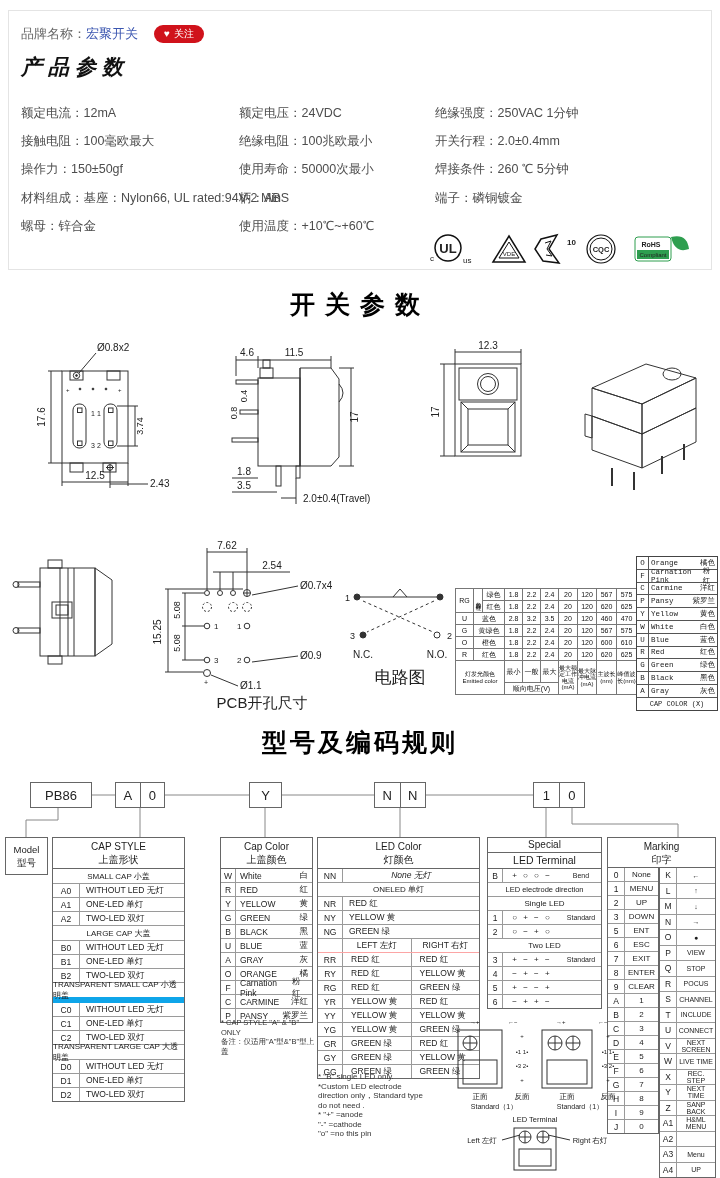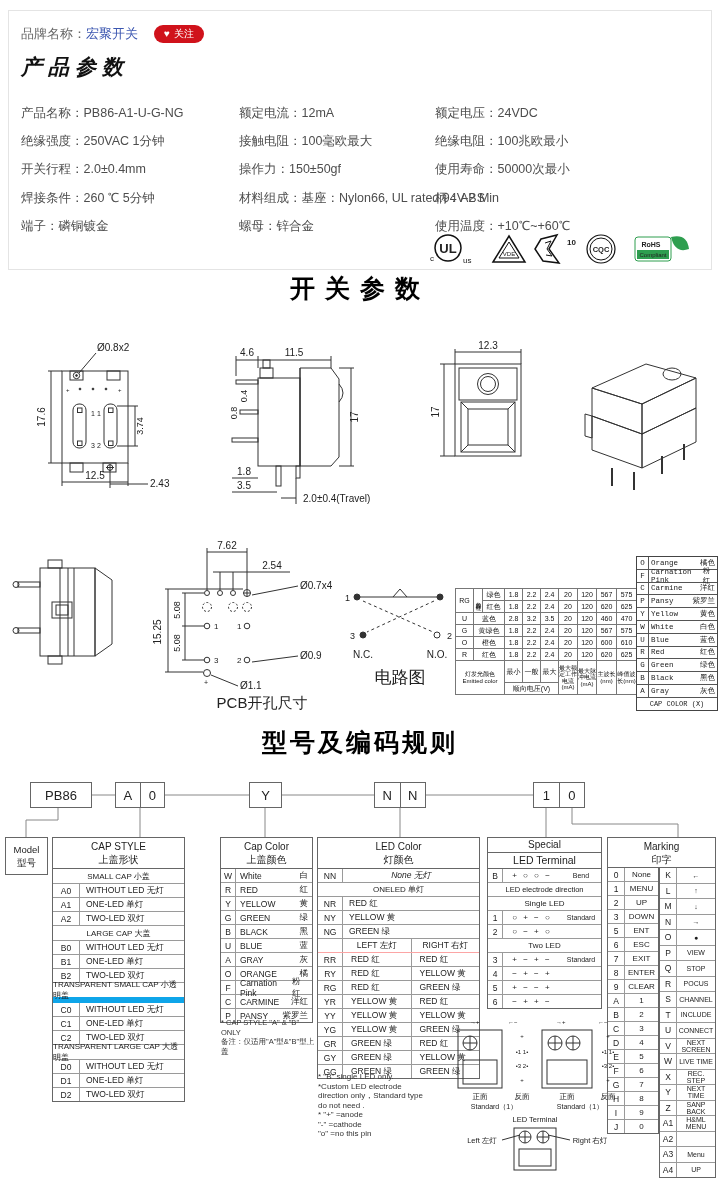--- a/index.html
+++ b/index.html
@@ -7,21 +7,21 @@
   .card{position:absolute;left:8px;top:10px;width:702px;height:258px;border:1px solid #e4e4e4;background:#fff;}
   .brand-row{position:absolute;left:12px;top:14px;display:flex;align-items:center;font-size:13px;color:#666;}
   .brand-name{color:#3b56b0;text-decoration:none;cursor:pointer;}
   .follow-btn{margin-left:16px;background:#d0121b;color:#fff;border:none;border-radius:10px;height:18px;padding:0 10px;font-size:10px;display:flex;align-items:center;gap:4px;cursor:pointer;font-family:"Liberation Sans",sans-serif;}
   .follow-btn .heart{font-size:10px;line-height:1;}
   .prod-title{position:absolute;left:12px;top:42px;margin:0;font-family:"DejaVu Serif",serif;font-style:italic;font-weight:bold;font-size:21px;letter-spacing:6px;color:#111;}
   .spec-grid{position:absolute;left:12px;top:88px;width:678px;display:grid;grid-template-columns:218px 196px 1fr;}
   .spec-item{height:28.3px;display:flex;align-items:center;font-size:12.5px;color:#4d4d4d;white-space:nowrap;}
   .certs{position:absolute;left:412px;top:218px;}
   .sec-title{position:absolute;left:0;width:720px;text-align:center;margin:0;font-size:25px;font-weight:bold;color:#000;}
-  #switch-title{top:272px;letter-spacing:10px;}
+  #switch-title{top:288px;letter-spacing:10px;}
   #coding-title{top:726px;letter-spacing:3px;}
   svg text{font-family:"Liberation Sans",sans-serif;fill:#222;}
   .draw{position:absolute;left:0;}
   
   .fbox{position:absolute;top:782px;height:26px;border:1px solid #666;display:flex;align-items:center;justify-content:center;font-size:13px;background:#fff;box-sizing:border-box;}
   .fcell{width:25px;height:100%;display:flex;align-items:center;justify-content:center;}
   .fcell + .fcell{border-left:1px solid #666;}
   
   .t{position:absolute;background:#fff;border:1px solid #666;color:#1c1c1c;box-sizing:border-box;}
   .t .hd{border-bottom:1px solid #666;text-align:center;font-size:10px;line-height:13px;padding:2px 0;}
@@ -65,21 +65,20 @@
     <div class="brand-row">
       <span>品牌名称：</span>
       <a class="brand-name">宏聚开关</a>
       <button class="follow-btn">
         <span class="heart">♥</span>
         <span>关注</span>
       </button>
     </div>
     <h2 class="prod-title">产品参数</h2>
     <div class="spec-grid">
-        <div class="spec-item">产品名称：PB86-A1-U-G-NG</div>
         <div class="spec-item">额定电流：12mA</div>
         <div class="spec-item">额定电压：24VDC</div>
         <div class="spec-item">绝缘强度：250VAC 1分钟</div>
         <div class="spec-item">接触电阻：100毫欧最大</div>
         <div class="spec-item">绝缘电阻：100兆欧最小</div>
         <div class="spec-item">开关行程：2.0±0.4mm</div>
         <div class="spec-item">操作力：150±50gf</div>
         <div class="spec-item">使用寿命：50000次最小</div>
         <div class="spec-item">焊接条件：260 ℃ 5分钟</div>
         <div class="spec-item">材料组成：基座：Nylon66, UL  rated:94V-2 Min</div>

